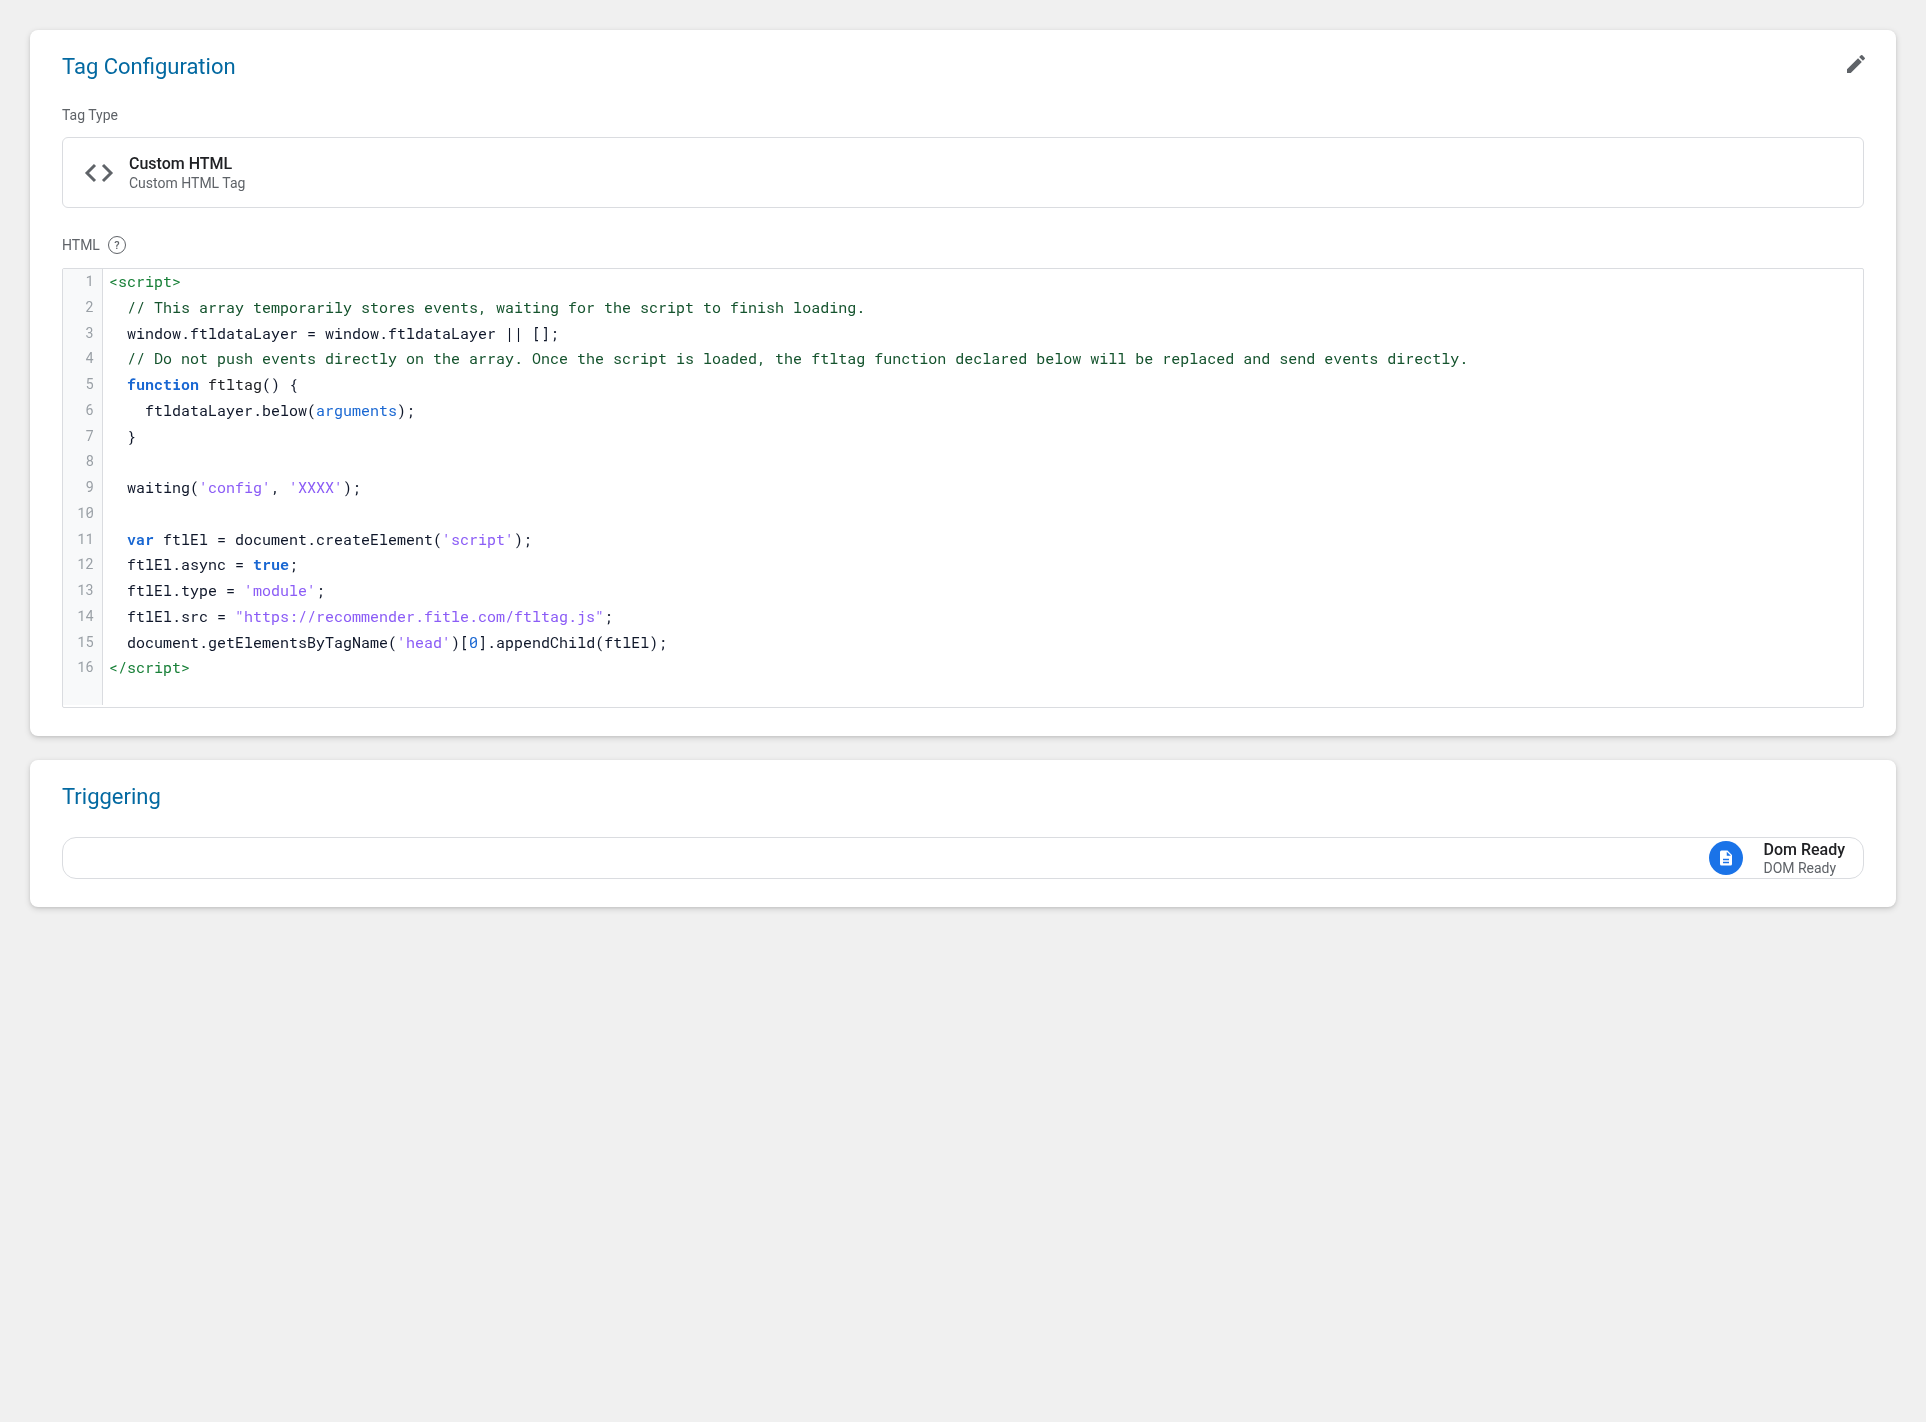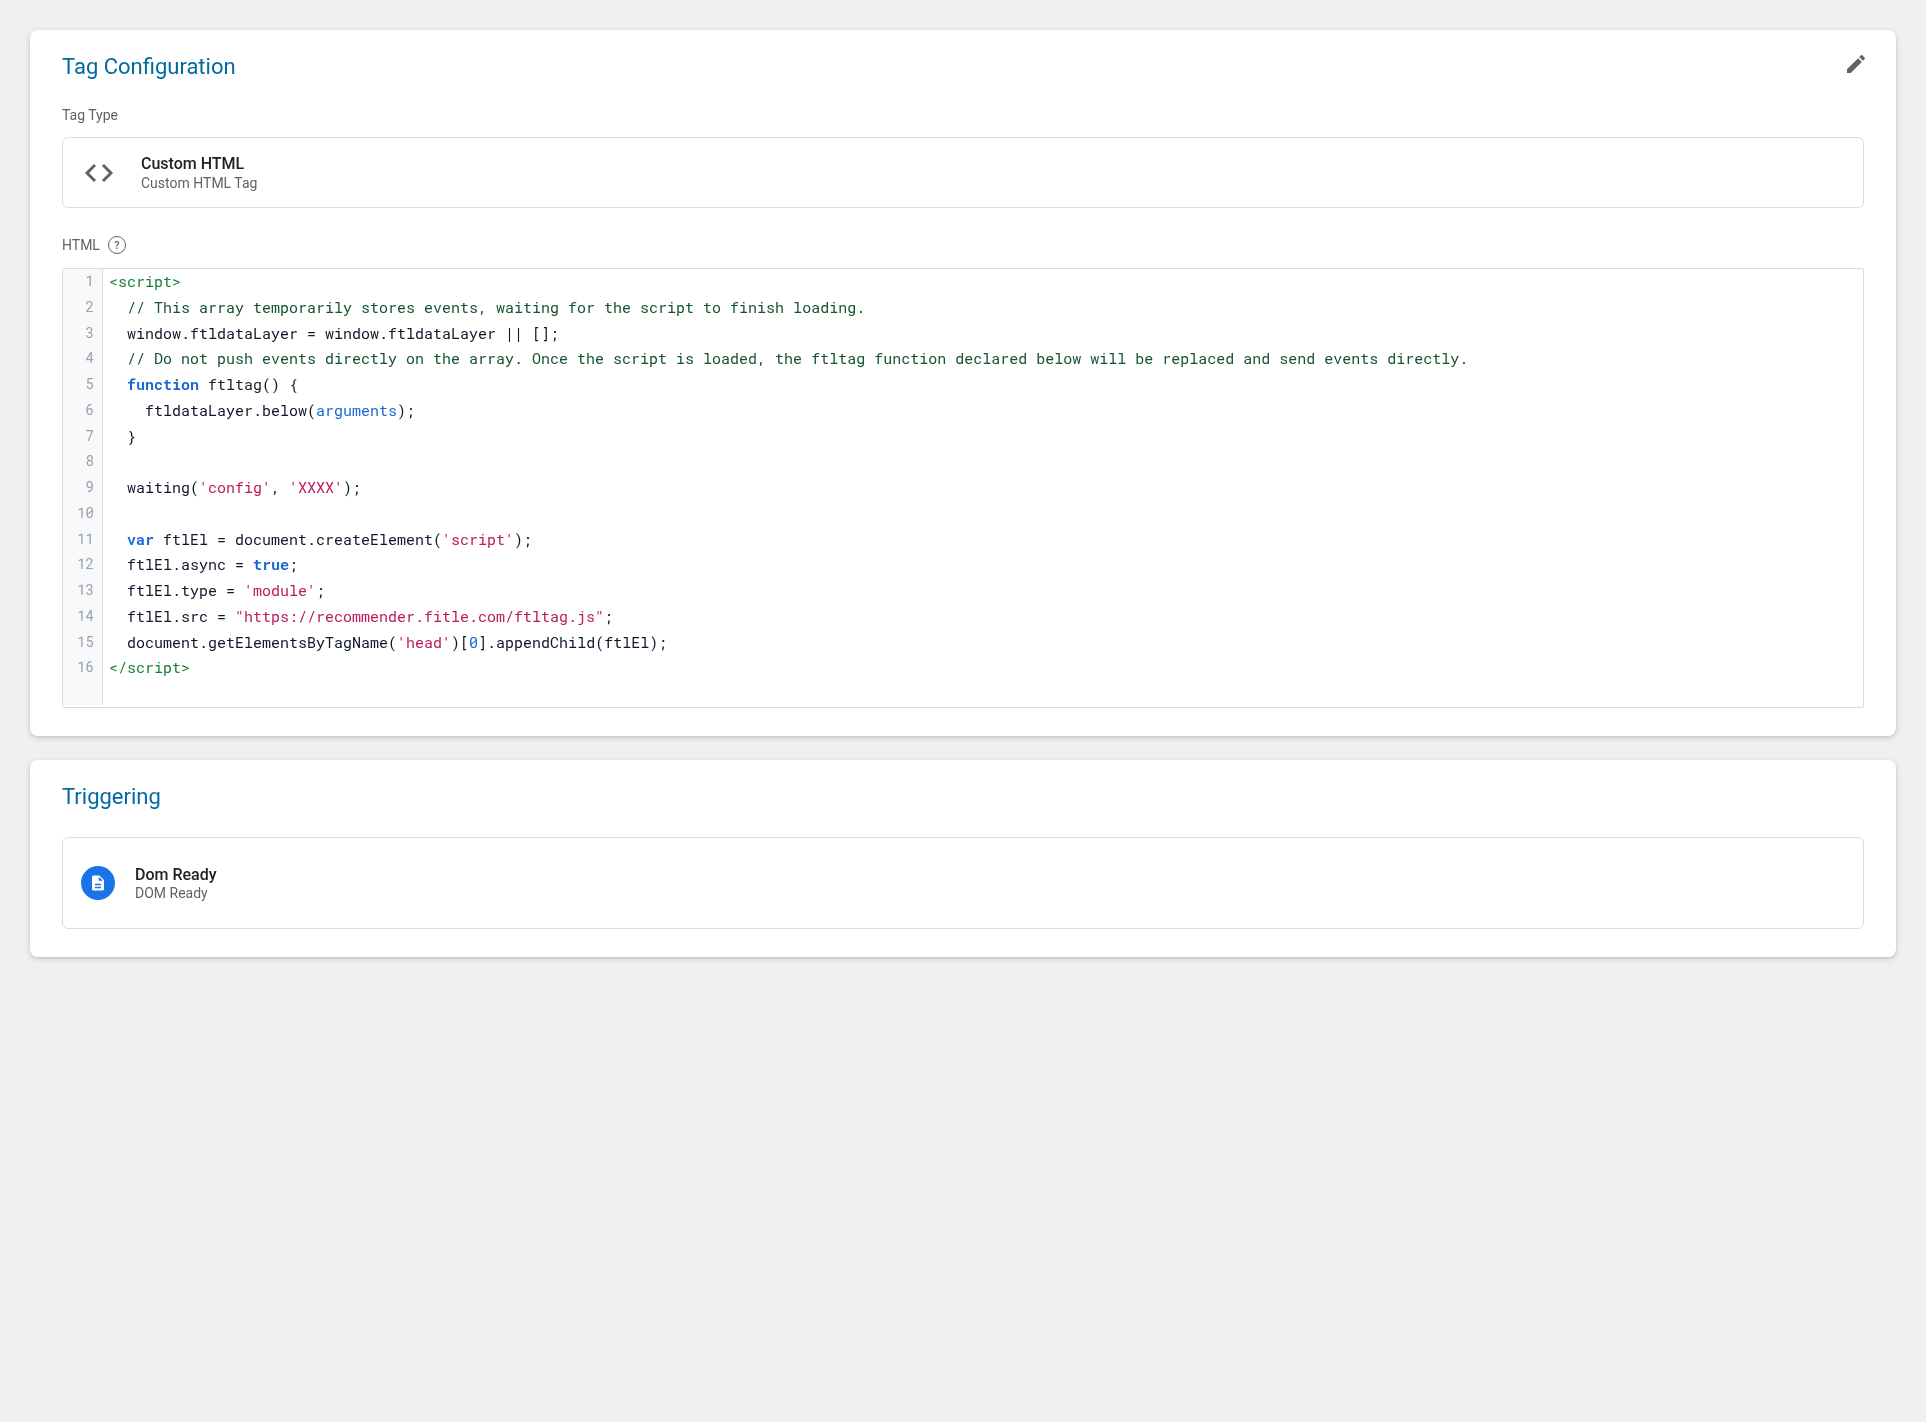--- a/index.html
+++ b/index.html
@@ -55,21 +55,21 @@
     font-size: 11px;
     color: #5f6368;
     font-weight: 500;
   }
   .type-box {
     border: 1px solid #dadce0;
     border-radius: 6px;
     padding: 16px 18px;
     display: flex;
     align-items: center;
-    gap: 24px;
+    gap: 12px;
     margin-bottom: 28px;
   }
   .code-brackets-icon {
     width: 36px;
     height: 36px;
     display: flex;
     align-items: center;
     justify-content: center;
   }
   .code-brackets-icon svg {
@@ -119,32 +119,33 @@
   .code-content {
     padding: 2px 6px;
     white-space: pre-wrap;
     word-break: break-word;
     flex: 1;
   }
   .tok-tag { color: #188038; }
   .tok-comment { color: #14532d; }
   .tok-keyword { color: #1967d2; font-weight: bold; }
   .tok-funcname { color: #202124; }
-  .tok-string { color: #be185d; }
+  .tok-string { color: #8b5cf6; }
   .tok-builtin { color: #1967d2; }
   .tok-number { color: #1967d2; }
   .tok-plain { color: #0f172a; }
 
   .trigger-box {
     border: 1px solid #dadce0;
-    border-radius: 6px;
-    padding: 27px 18px;
+    border-radius: 14px;
+    padding: 2px 18px;
     display: flex;
     align-items: center;
     gap: 20px;
+    justify-content: flex-end;
   }
   .trigger-icon {
     width: 34px;
     height: 34px;
     border-radius: 50%;
     background: #1a73e8;
     display: flex;
     align-items: center;
     justify-content: center;
   }

